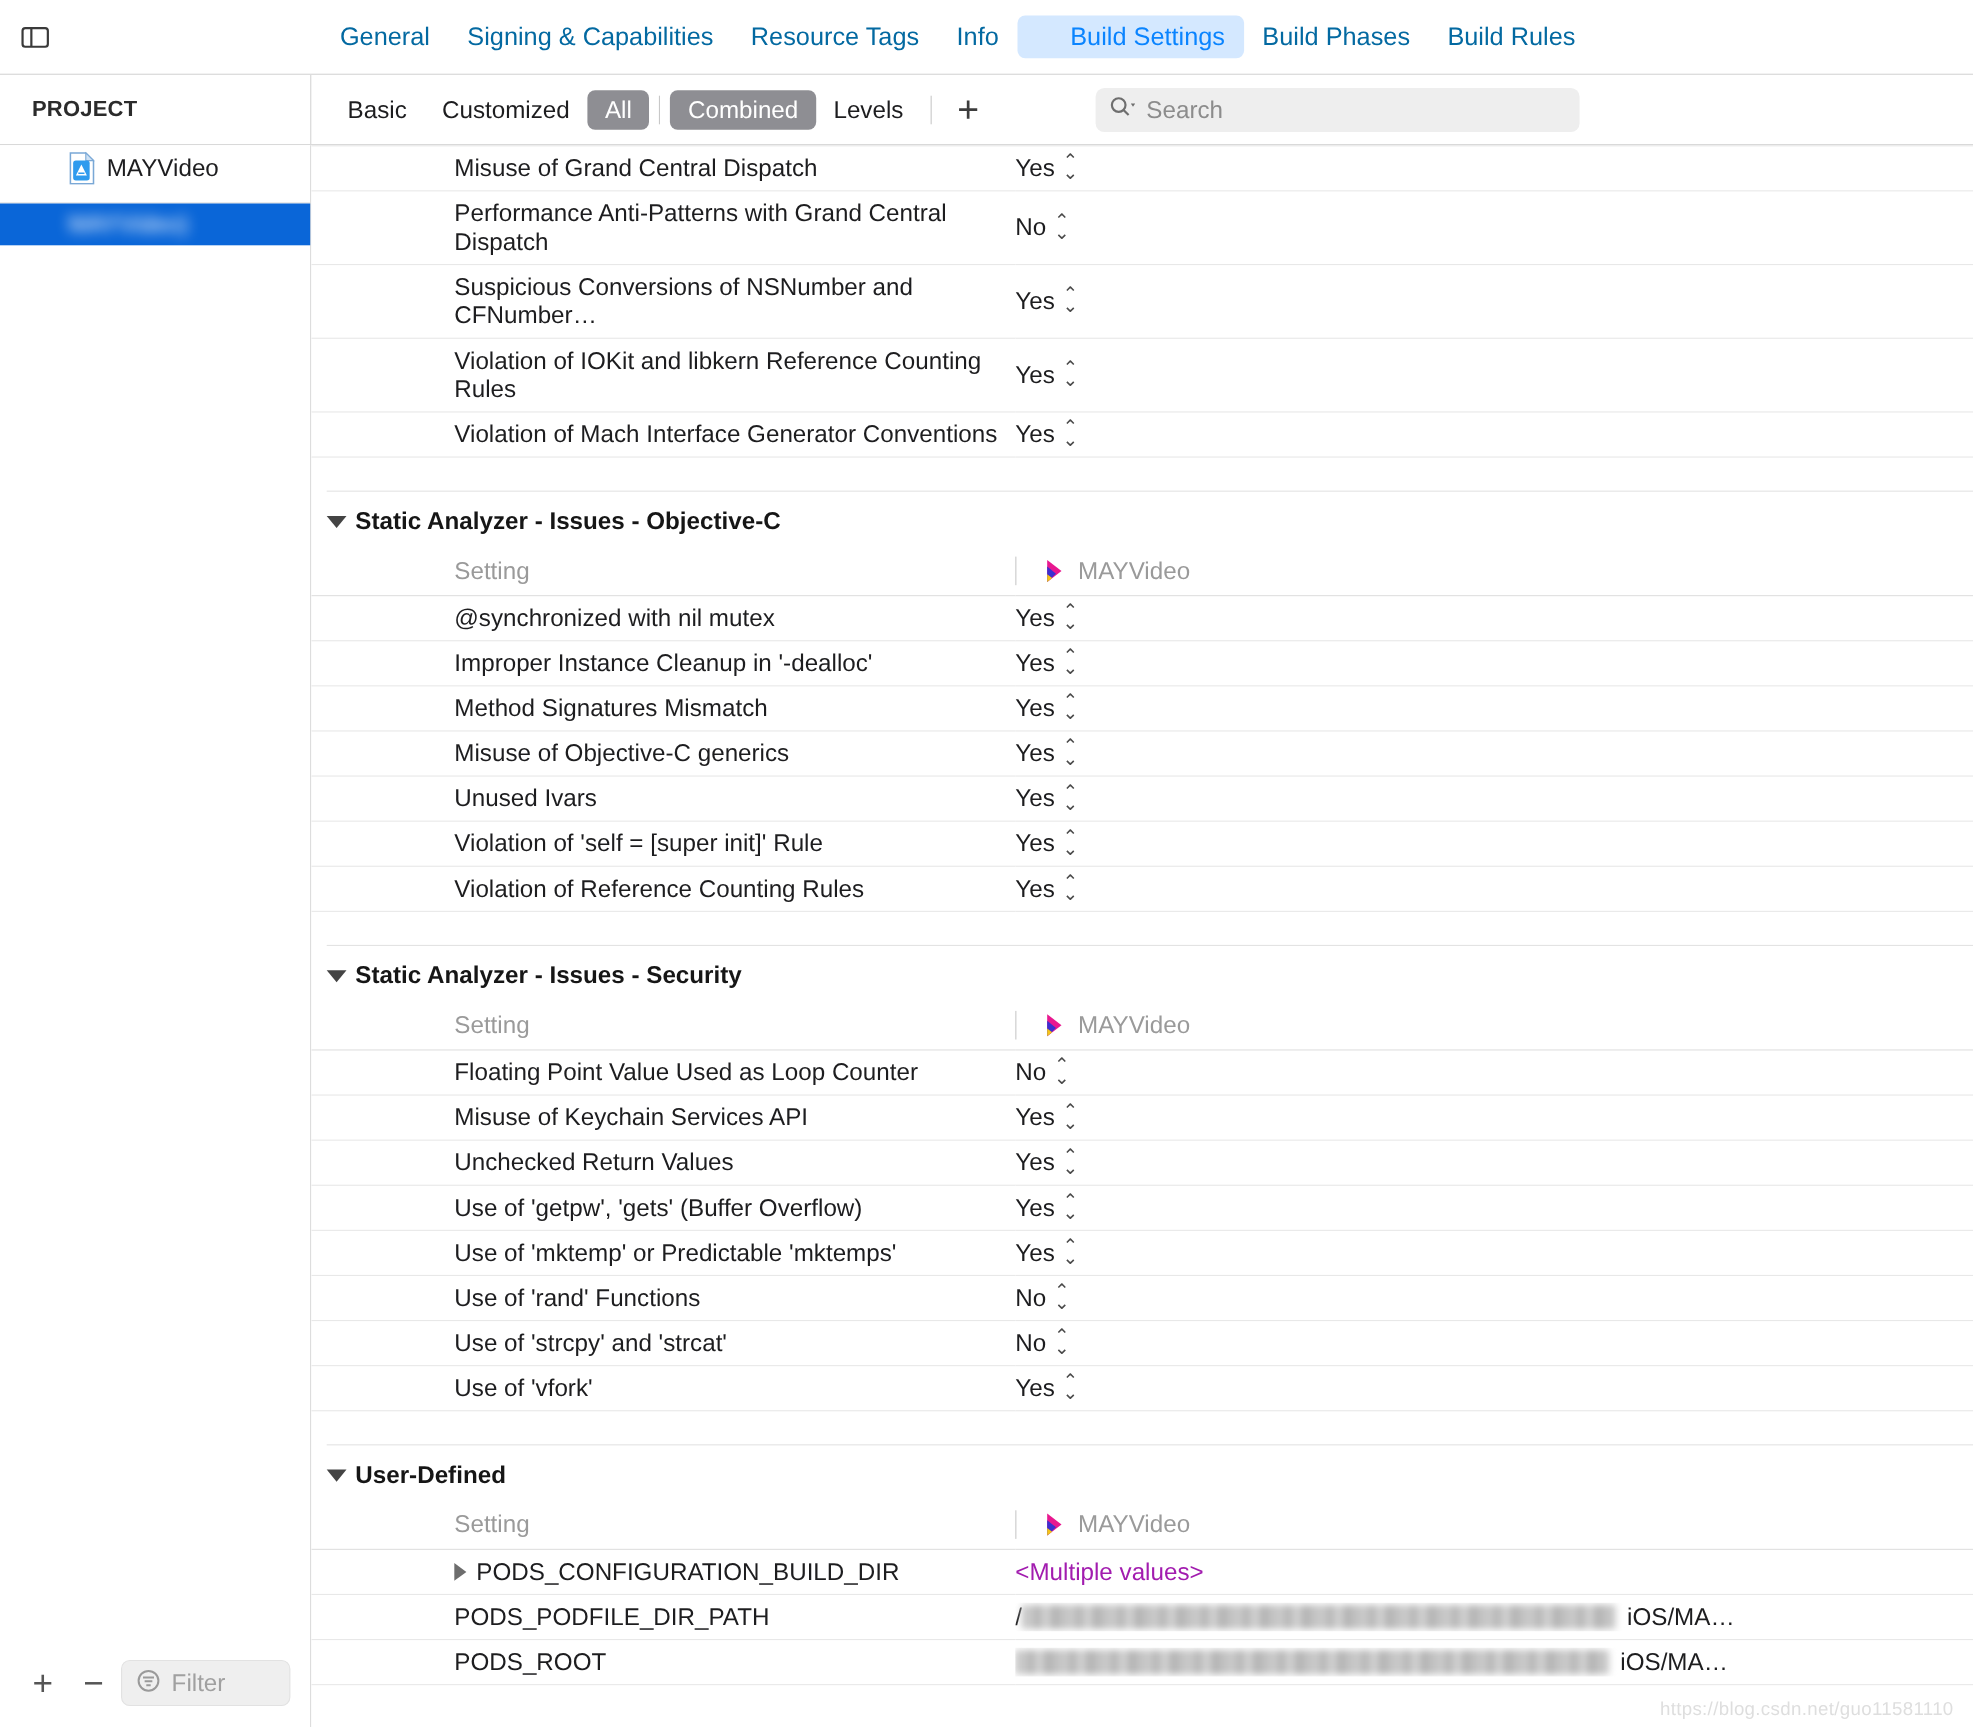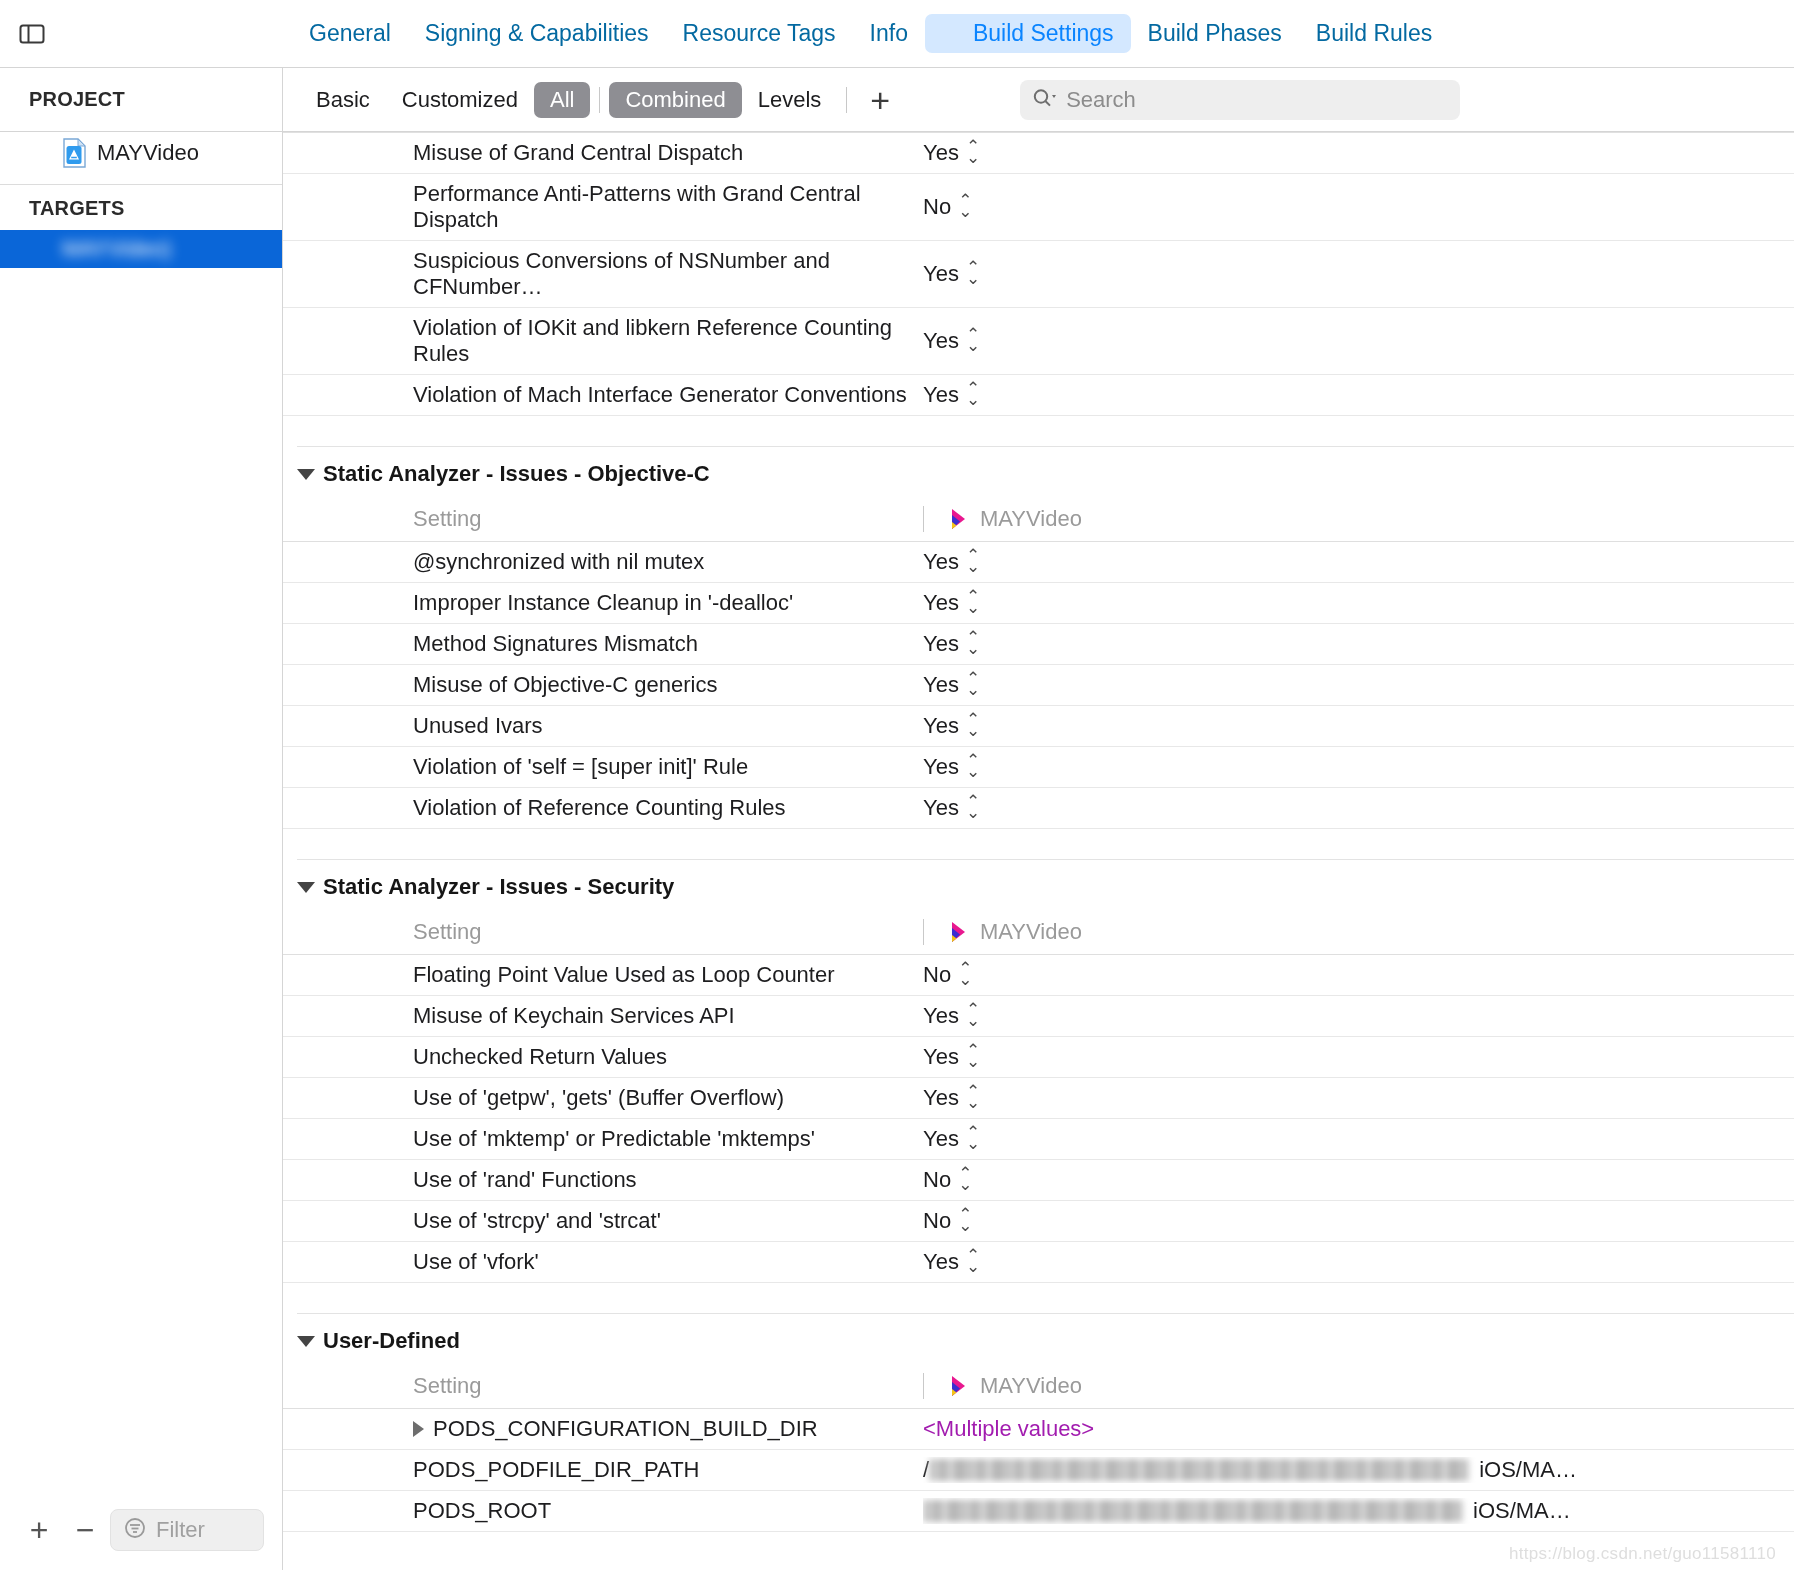--- a/index.html
+++ b/index.html
@@ -58,21 +58,21 @@
   }
   .seg.on { background: #8e8e93; color: #ffffff; }
   .seg-div {
     width: 1px; height: 26px; background: #c8c8c8; margin: 0 9px;
   }
   .plus-btn {
     font-size: 34px; color: #3c3c3c; line-height: 1; padding: 0 14px; cursor: default;
     font-weight: 300;
   }
   .searchbox {
-    margin-left: 116px; width: 440px; height: 40px;
+    margin-left: 92px; width: 440px; height: 40px;
     background: #eeeeee; border-radius: 8px;
     display: flex; align-items: center; padding: 0 12px; gap: 8px;
   }
   .searchbox .ph { font-size: 22px; color: #8c8c8c; }
 
   
   .body { flex: 1; display: flex; min-height: 0; }
 
   
   .sidebar {
@@ -240,21 +240,20 @@
               <rect x="4.5" y="8" width="15" height="18" rx="2.5" fill="#2f9bee"></rect>
               <path d="M12 11.5 l5 10 h-10 Z" fill="#ffffff"></path>
               <path d="M9.2 19.5 h5.6" stroke="#2f9bee" stroke-width="1.5"></path>
             </svg>
           </span>
           <span>MAYVideo</span>
         </div>
       </div>
       <div class="nav-sep"></div>
       <div class="nav-group">
-        <div class="nav-head">TARGETS</div>
         <div class="nav-row selected">
           <span class="blurred">MAYVideo)</span>
         </div>
       </div>
       <div class="sidebar-spacer"></div>
       <div class="sidebar-foot">
         <div class="foot-btn">+</div>
         <div class="foot-btn">−</div>
         <div class="filter-field">
           <span>

